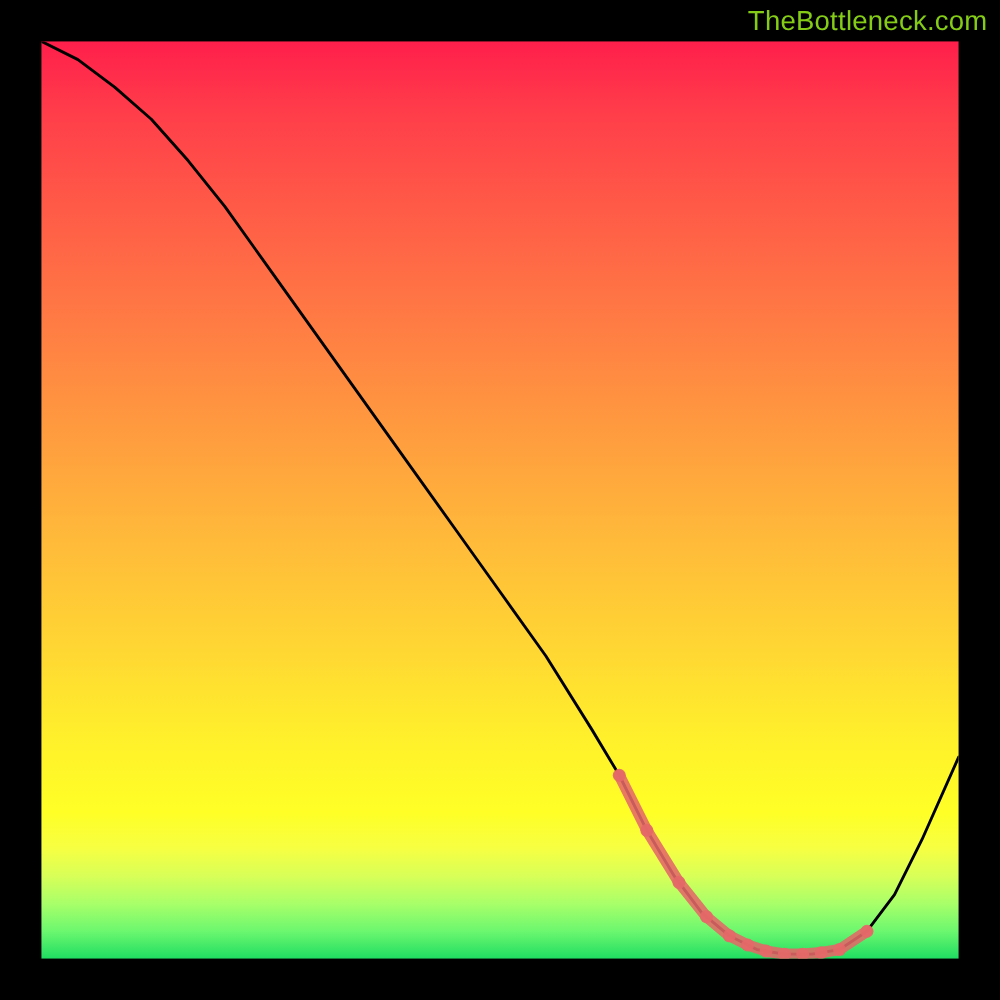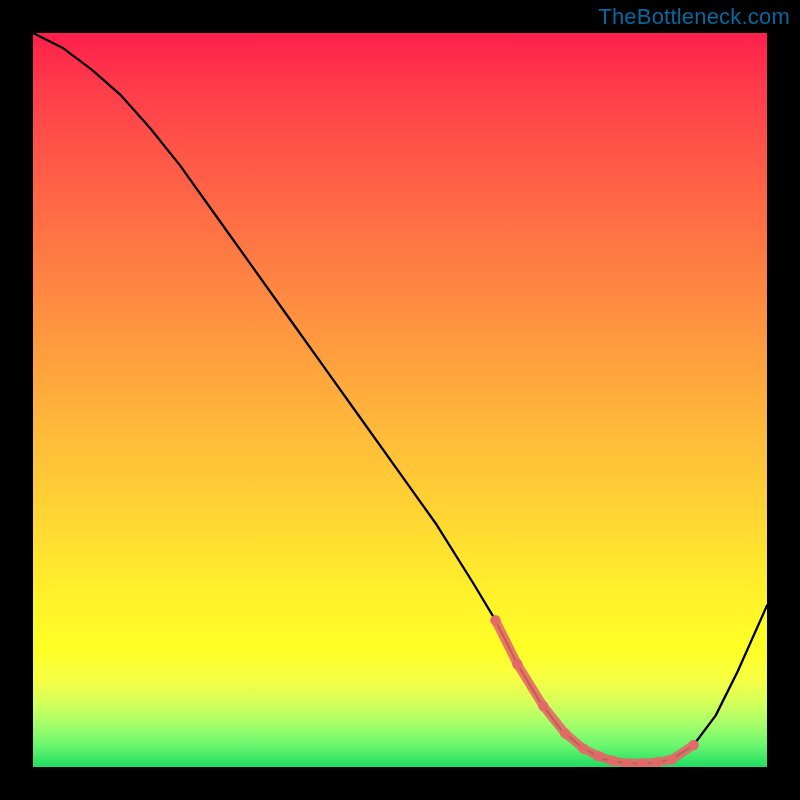--- a/index.html
+++ b/index.html
@@ -16,21 +16,21 @@
     width: 800px;
     height: 800px;
     background: #000;
   }
   .watermark {
     position: absolute;
     top: 4px;
     right: 10px;
     font-size: 22px;
     font-weight: 500;
-    color: #0369a1;
+    color: #84cc16;
     letter-spacing: 0.2px;
   }
   .plot-area {
     position: absolute;
     left: 33px;
     top: 33px;
     width: 734px;
     height: 734px;
     overflow: hidden;
   }

